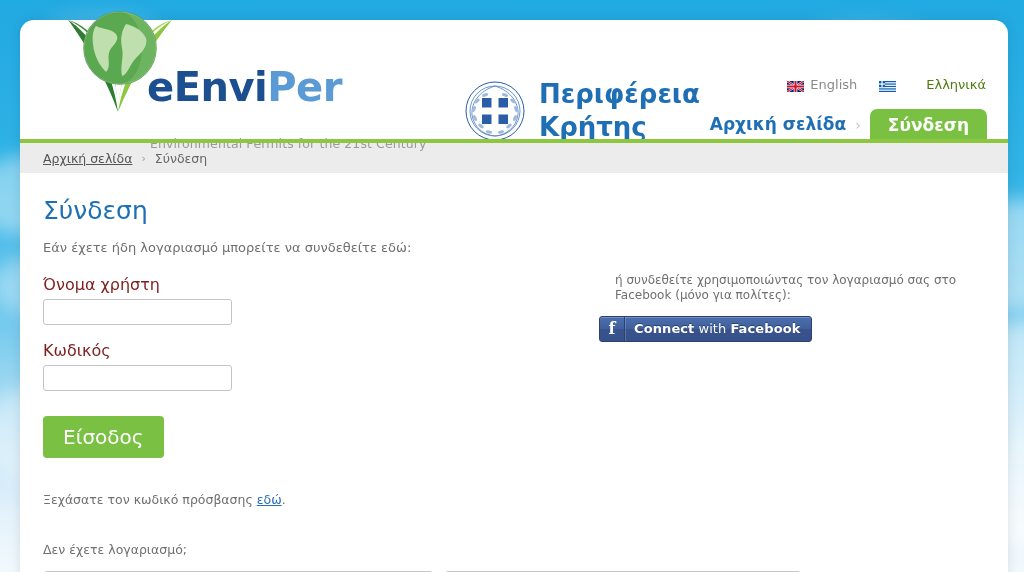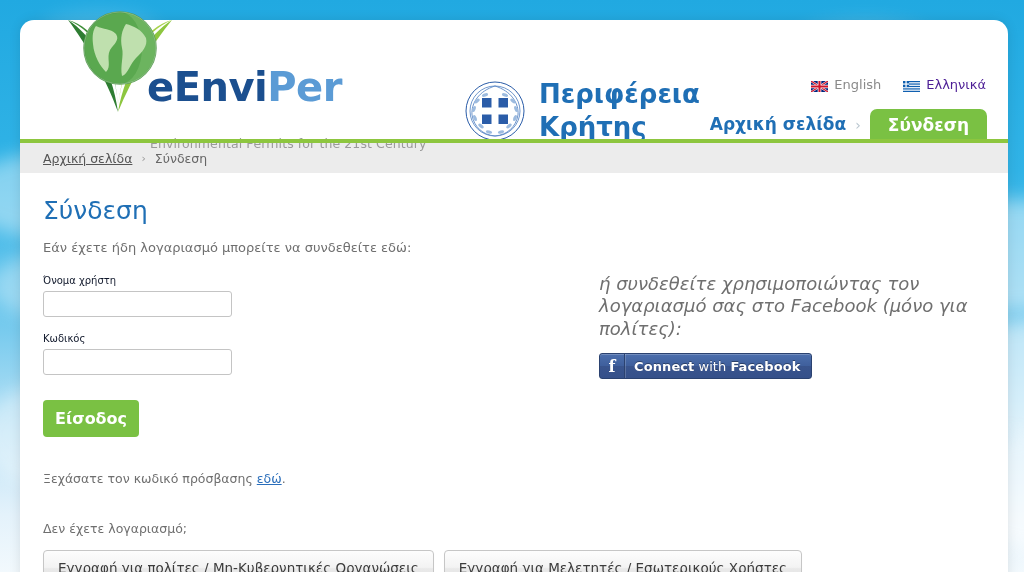--- a/index.html
+++ b/index.html
@@ -122,21 +122,21 @@
     font-size: 13px;
   }
   .lang-item {
     display: flex;
     align-items: flex-end;
     gap: 6px;
     cursor: pointer;
   }
   .flag { width: 17px; height: 11px; flex: none; display: block; }
   .lang-en { color: #8a8a8a; }
-  .lang-el { color: #4c1d95; }
+  .lang-el { color: #4d7c0f; margin-left: 24px; }
 
   
   #main-nav {
     position: absolute;
     right: 0px;
     bottom: 0px;
     display: flex;
     align-items: flex-end;
     height: 40px;
   }
@@ -213,31 +213,30 @@
     width: 400px;
   }
 
   .intro-text {
     font-size: 13px;
     color: #6f6f6f;
     margin: 0 0 18px 0;
     line-height: 1.45;
   }
   .fb-intro {
-    font-size: 18px;
+    font-size: 12px;
     color: #6f6f6f;
-    margin: 0 0 13px 0;
+    margin: 0 0 13px 16px;
     line-height: 1.25;
     max-width: 385px;
-    font-style: italic;
   }
 
   .field-label {
-    font-size: 10px;
-    color: #0f172a;
+    font-size: 16px;
+    color: #7f1d1d;
     margin-bottom: 5px;
   }
   .text-input {
     width: 175px;
     height: 16px;
     padding: 4px 6px;
     border: 1px solid #c4c4c4;
     border-radius: 3px;
     font-size: 13px;
     font-family: "DejaVu Sans", "Liberation Sans", sans-serif;
@@ -248,26 +247,25 @@
     display: block;
     box-sizing: content-box;
   }
 
   #login-submit {
     display: inline-block;
     background: #7ac143;
     border: none;
     border-radius: 4px;
     color: #ffffff;
-    font-size: 16px;
+    font-size: 20px;
     font-family: "DejaVu Sans", "Liberation Sans", sans-serif;
-    padding: 9px 12px;
+    padding: 9px 20px;
     margin-top: 9px;
     cursor: pointer;
-    font-weight: bold;
   }
 
   .forgot-line {
     font-size: 12.5px;
     color: #6f6f6f;
     margin-top: 34px;
   }
   .inline-link { color: #2a6ebb; text-decoration: underline; cursor: pointer; }
 
   .noaccount-line {

